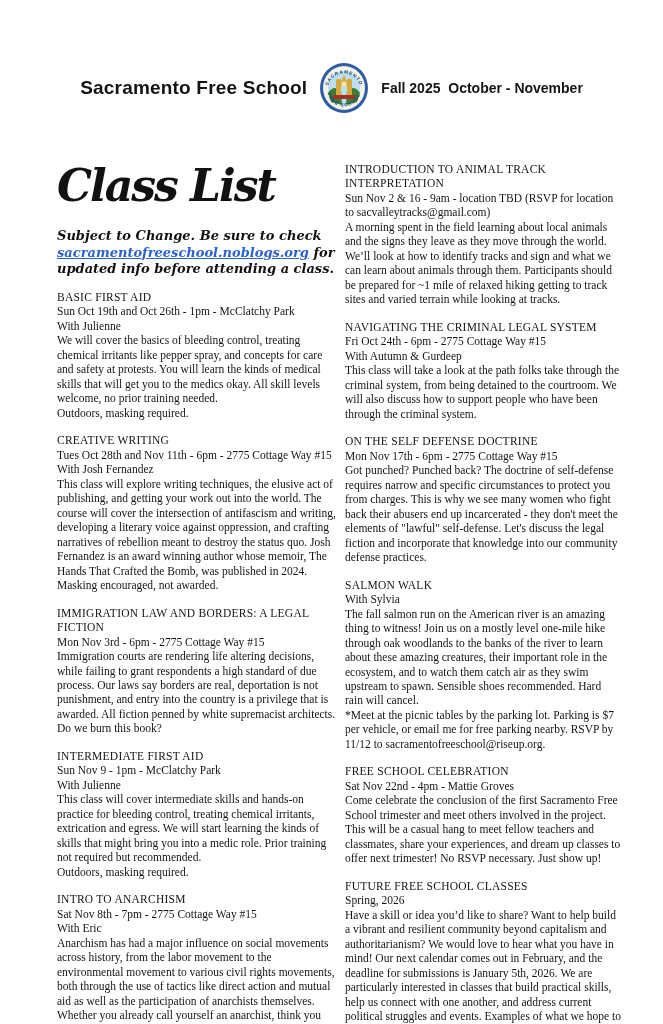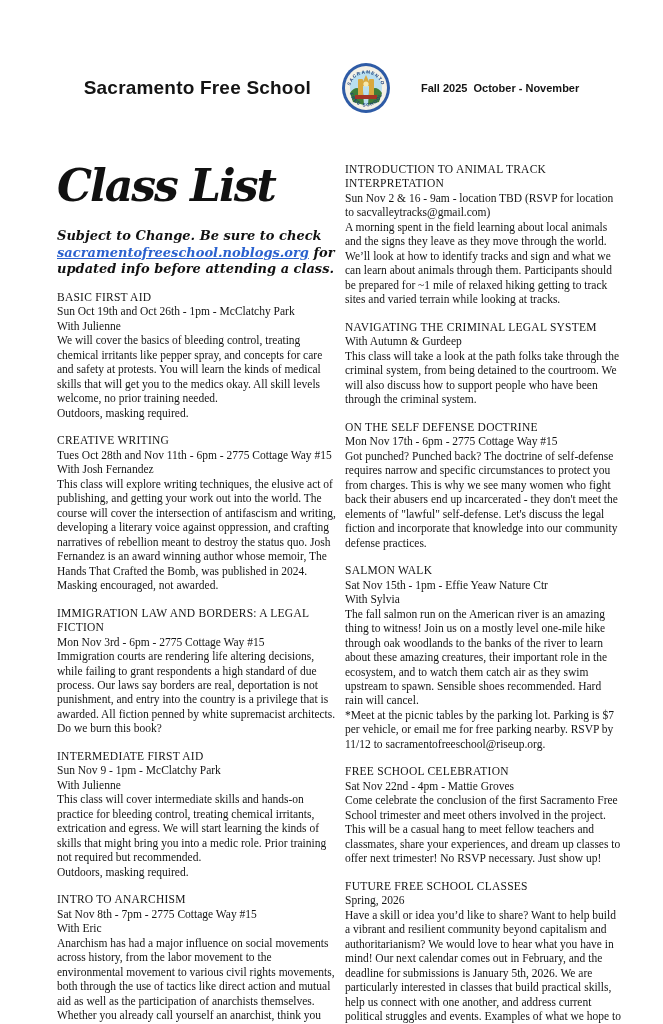--- a/index.html
+++ b/index.html
@@ -2,25 +2,25 @@
 <html><head>
 <meta charset="utf-8">
 <style>
   html,body{margin:0;padding:0;}
   body{
     width:663px;height:1024px;background:#ffffff;position:relative;
     font-family:"Liberation Serif", serif;color:#141414;overflow:hidden;
   }
   .page-header{
     position:absolute;top:58px;left:0;right:0;height:60px;
-    display:flex;align-items:center;justify-content:center;gap:30px;
+    display:flex;align-items:center;justify-content:center;gap:12px;
     font-family:"Liberation Sans", sans-serif;font-weight:bold;
   }
   .school-name{font-size:19px;letter-spacing:.2px;white-space:pre;}
-  .term{font-size:11px;white-space:pre;}
+  .term{font-size:14px;white-space:pre;}
   .logo-svg{display:block;}
   .col{position:absolute;}
   .col-left{left:57px;top:146px;width:282px;}
   .col-right{left:345px;top:162px;width:276px;}
   .big-title{
     font-family:"DejaVu Serif", serif;font-style:italic;font-weight:bold;
     font-size:44px;line-height:80px;letter-spacing:-2px;color:#111;
     white-space:nowrap;
   }
   .notice{
@@ -103,31 +103,31 @@
 
 <div class="col col-right">
   <div class="sections">
       <section class="class-section">
         <div class="sec-title">INTRODUCTION TO ANIMAL TRACK INTERPRETATION</div>
         <div class="sec-line">Sun Nov 2 &amp; 16 - 9am - location TBD (RSVP for location to sacvalleytracks@gmail.com)</div>
         <div class="sec-para">A morning spent in the field learning about local animals and the signs they leave as they move through the world. We’ll look at how to identify tracks and sign and what we can learn about animals through them. Participants should be prepared for ~1 mile of relaxed hiking getting to track sites and varied terrain while looking at tracks.</div>
       </section>
       <section class="class-section">
         <div class="sec-title">NAVIGATING THE CRIMINAL LEGAL SYSTEM</div>
+        <div class="sec-line">Fri Oct 24th - 6pm - 2775 Cottage Way #15</div>
         <div class="sec-line">With Autumn &amp; Gurdeep</div>
         <div class="sec-para">This class will take a look at the path folks take through the criminal system, from being detained to the courtroom. We will also discuss how to support people who have been through the criminal system.</div>
       </section>
       <section class="class-section">
         <div class="sec-title">ON THE SELF DEFENSE DOCTRINE</div>
         <div class="sec-line">Mon Nov 17th - 6pm - 2775 Cottage Way #15</div>
         <div class="sec-para">Got punched? Punched back? The doctrine of self-defense requires narrow and specific circumstances to protect you from charges. This is why we see many women who fight back their abusers end up incarcerated - they don't meet the elements of "lawful" self-defense. Let's discuss the legal fiction and incorporate that knowledge into our community defense practices.</div>
       </section>
       <section class="class-section">
         <div class="sec-title">SALMON WALK</div>
-        <div class="sec-line">Sat Nov 15th - 1pm - Effie Yeaw Nature Ctr</div>
         <div class="sec-line">With Sylvia</div>
         <div class="sec-para">The fall salmon run on the American river is an amazing thing to witness! Join us on a mostly level one-mile hike through oak woodlands to the banks of the river to learn about these amazing creatures, their important role in the ecosystem, and to watch them catch air as they swim upstream to spawn. Sensible shoes recommended. Hard rain will cancel.</div>
         <div class="sec-para">*Meet at the picnic tables by the parking lot. Parking is $7 per vehicle, or email me for free parking nearby. RSVP by 11/12 to sacramentofreeschool@riseup.org.</div>
       </section>
       <section class="class-section">
         <div class="sec-title">FREE SCHOOL CELEBRATION</div>
         <div class="sec-line">Sat Nov 22nd - 4pm - Mattie Groves</div>
         <div class="sec-para">Come celebrate the conclusion of the first Sacramento Free School trimester and meet others involved in the project. This will be a casual hang to meet fellow teachers and classmates, share your experiences, and dream up classes to offer next trimester! No RSVP necessary. Just show up!</div>
       </section>
       <section class="class-section">

